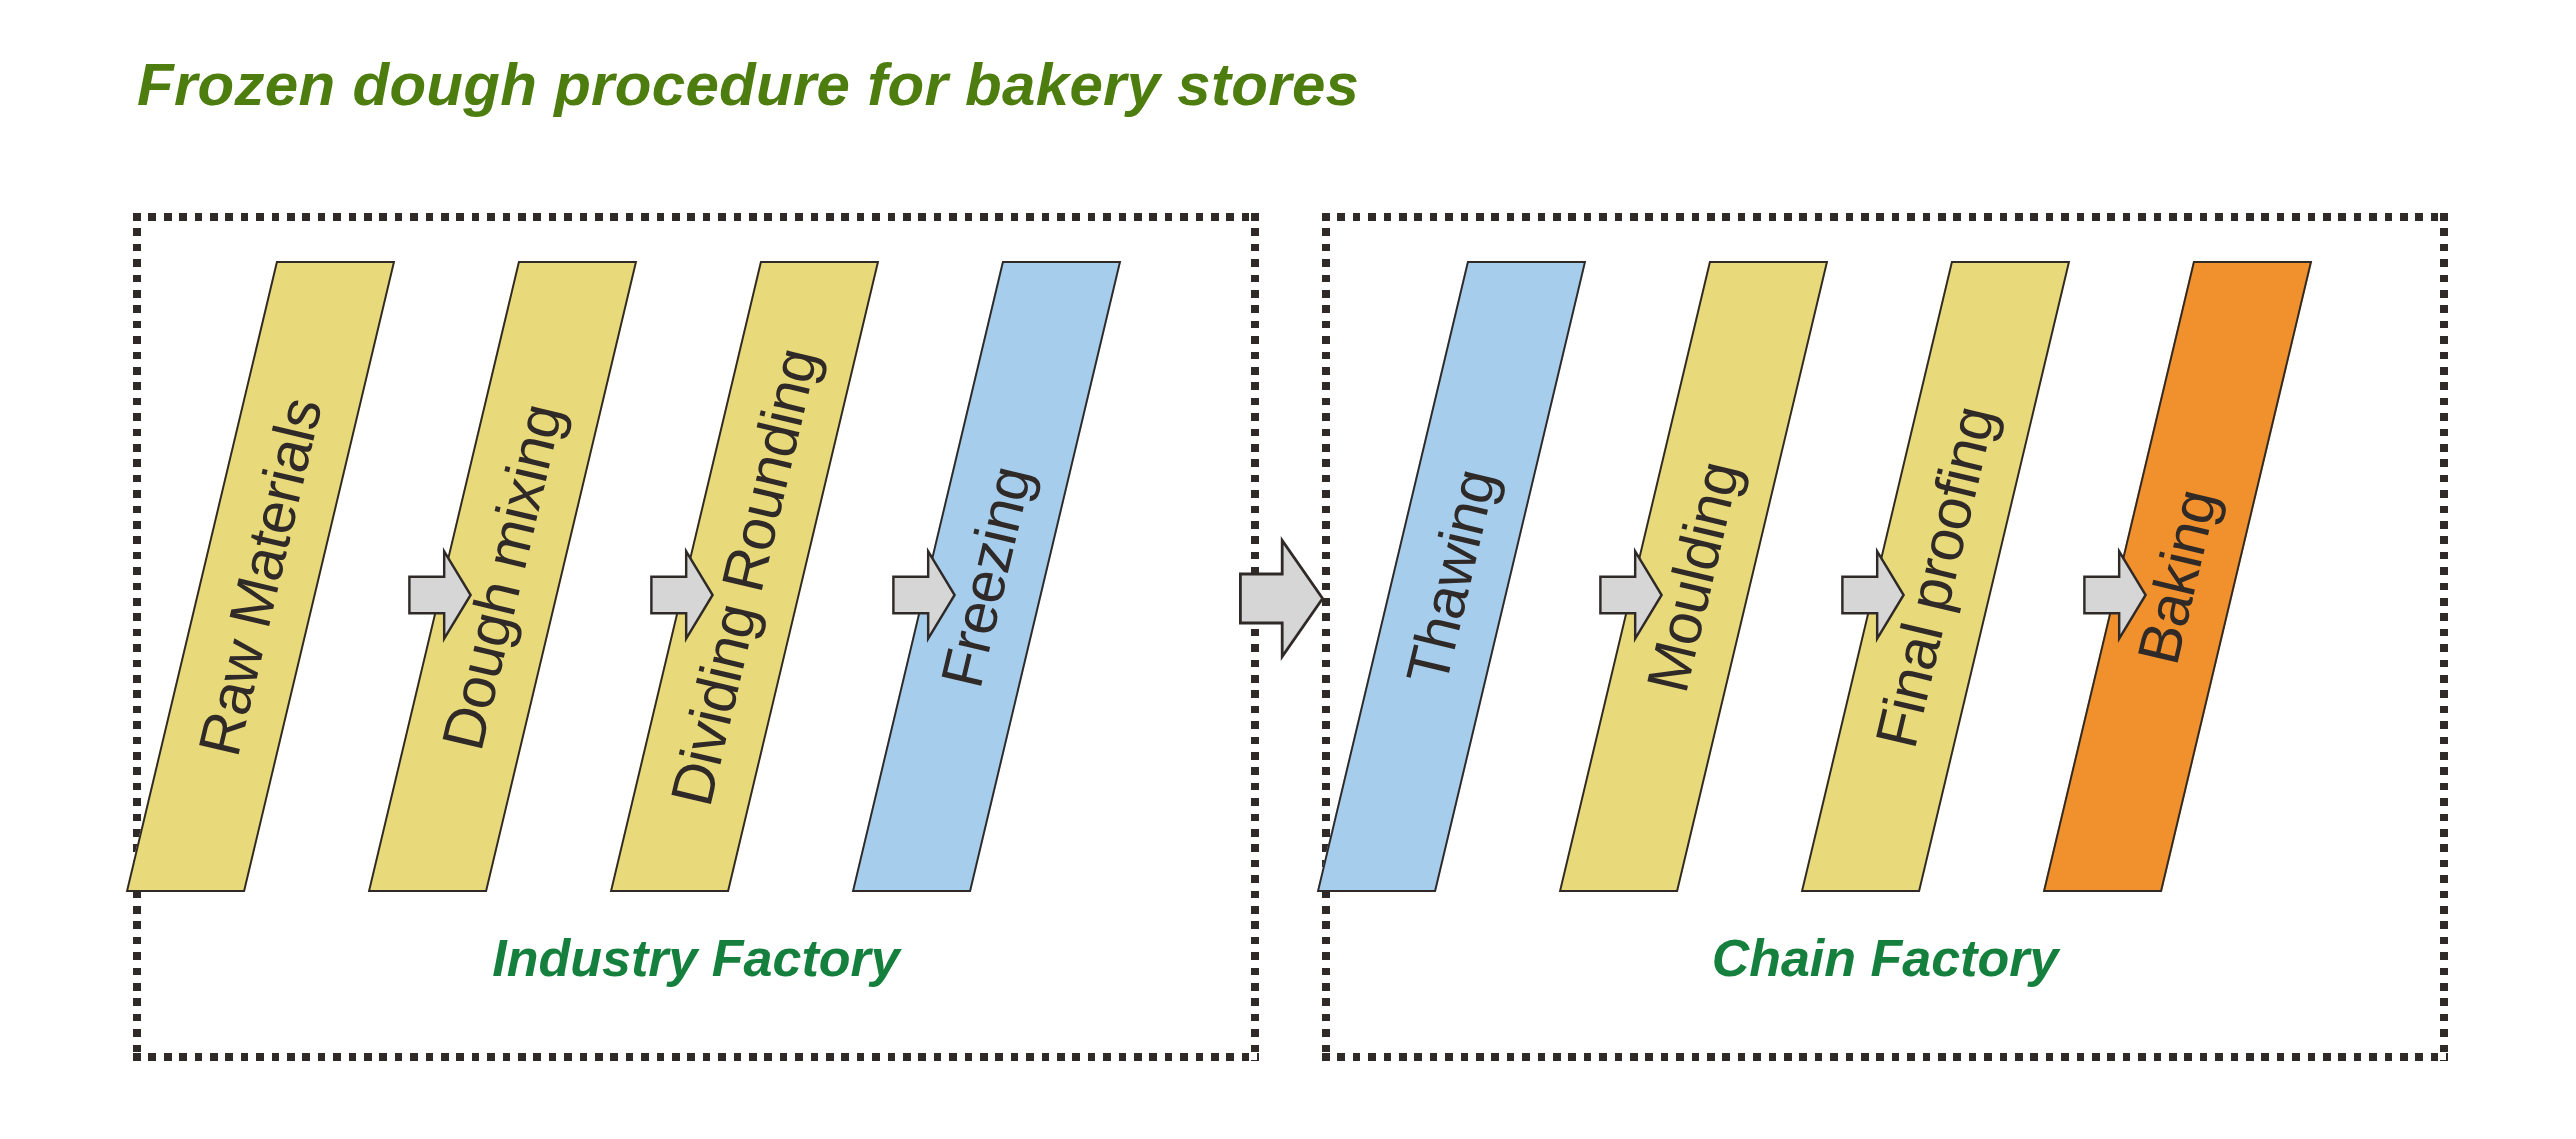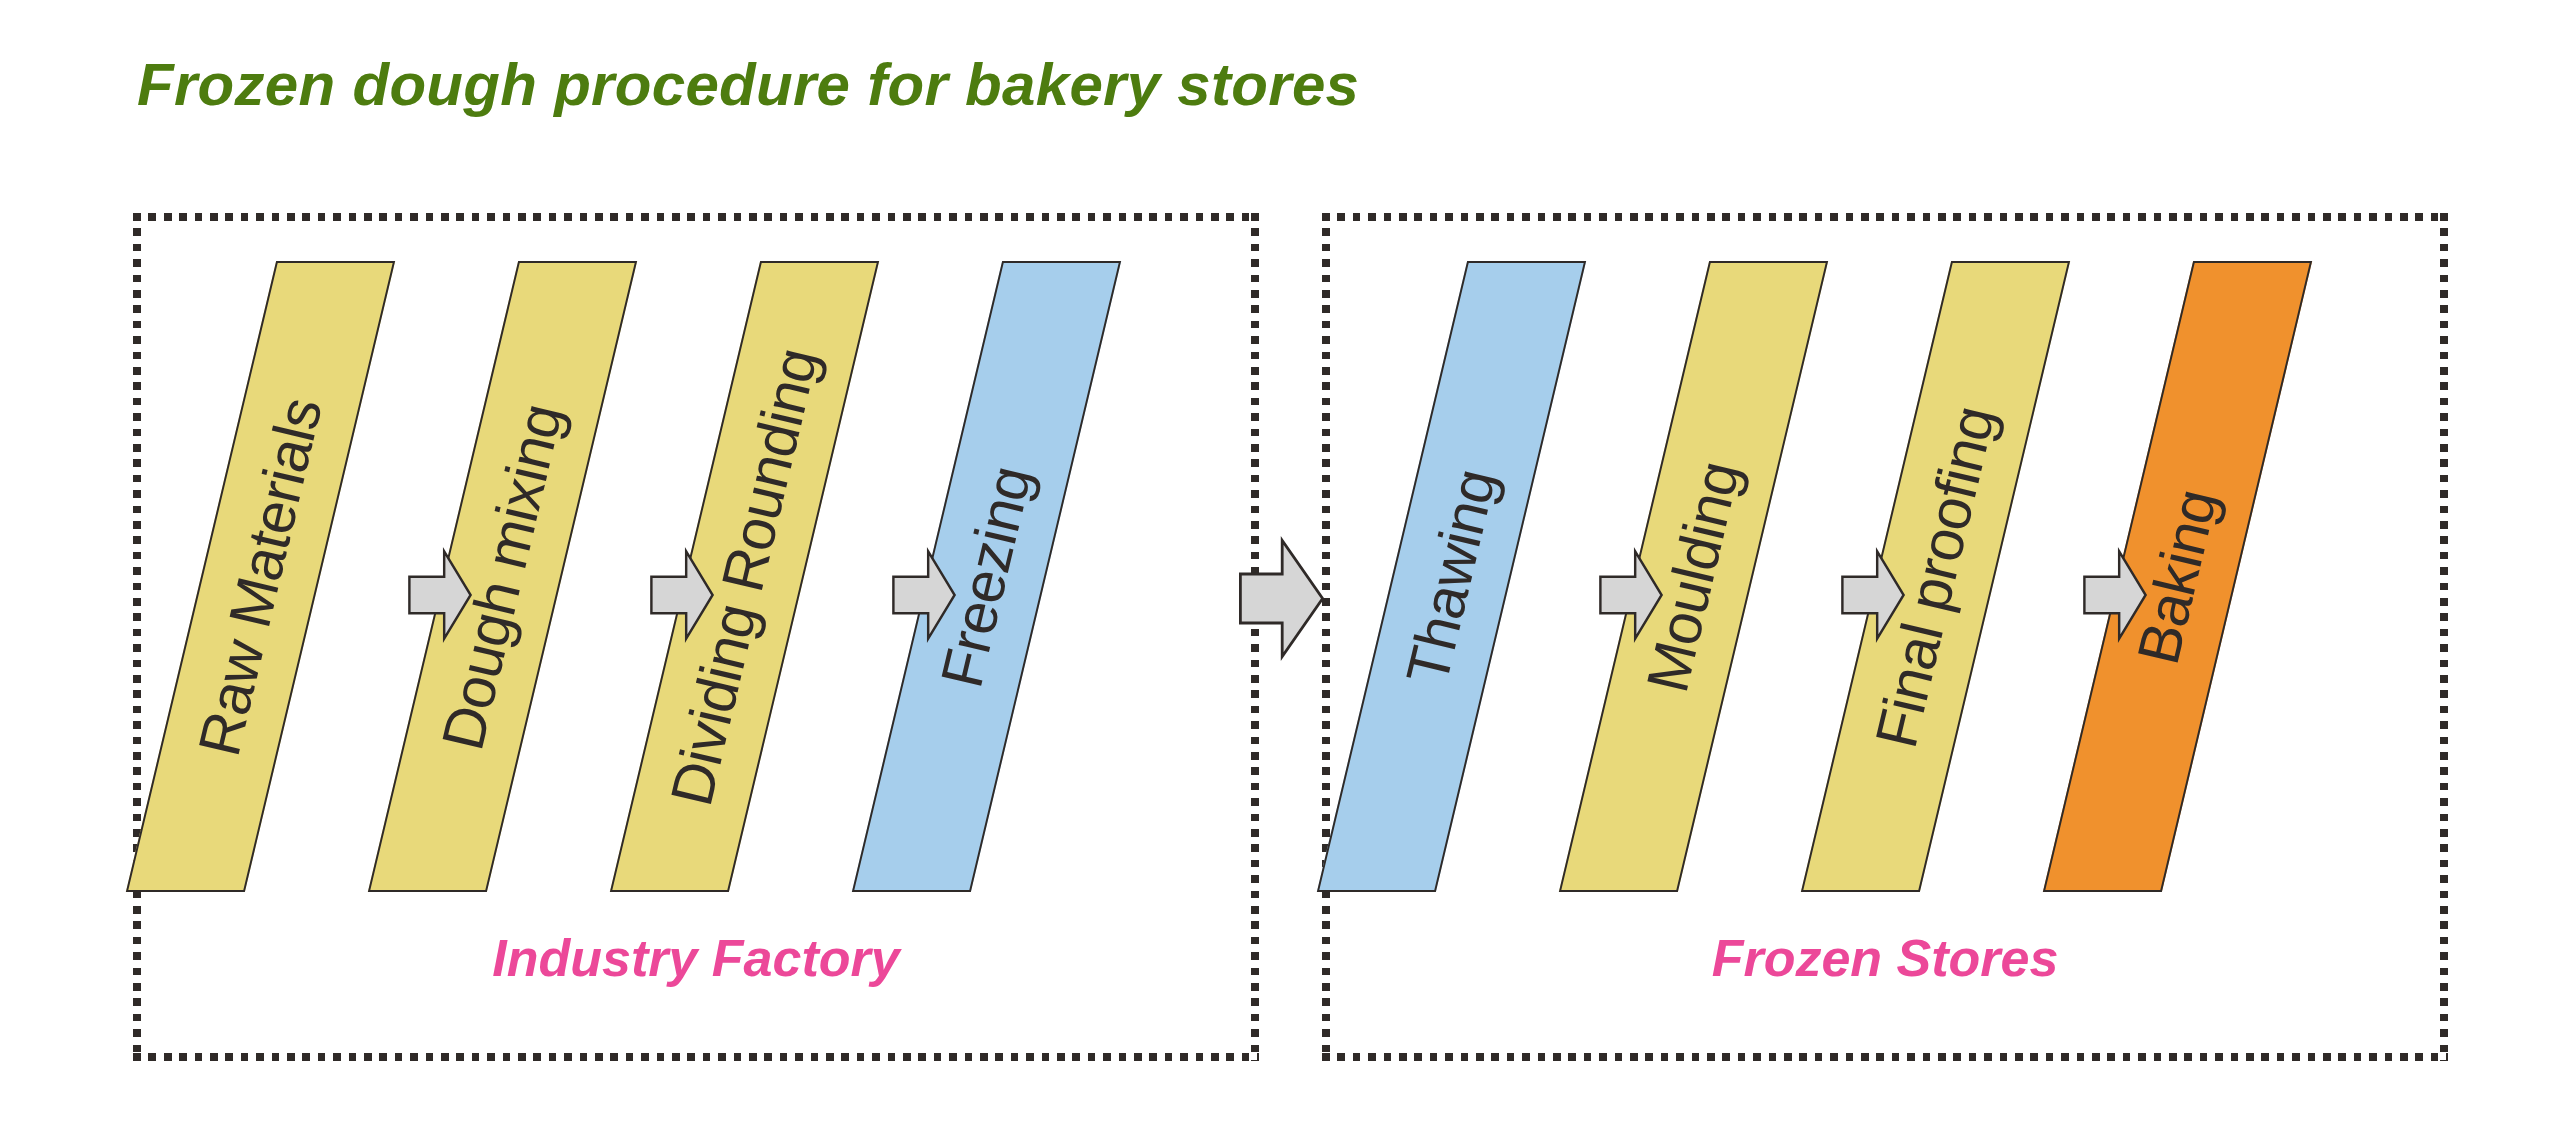--- a/index.html
+++ b/index.html
@@ -48,21 +48,21 @@
   .edge-right{right:0;}
 
   
   .panel-caption{
     position:absolute;
     width:100%;
     text-align:center;
     font-size:52px;
     font-weight:bold;
     font-style:italic;
-    color:#ec4899;
+    color:#15803d;
     white-space:nowrap;
     line-height:1;
   }
 
   
   .step{
     position:absolute;
     width:119px;
     height:631px;
     top:261px;
@@ -150,21 +150,21 @@
       <polygon points="2,50 62,50 62,2 120,85 62,168 62,120 2,120" fill="#D6D6D6" stroke="#2F2A28" stroke-width="4" stroke-linejoin="miter"></polygon>
     </svg>
   </div>
 
   <div class="panel" id="panel-right" style="left:1322px; top:213px; width:1126px; height:848px;">
     <div class="edge edge-h edge-top"></div>
     <div class="edge edge-h edge-bottom"></div>
     <div class="edge edge-v edge-left"></div>
     <div class="edge edge-v edge-right"></div>
 
-    <div class="panel-caption" style="top:719px;">Frozen Stores</div>
+    <div class="panel-caption" style="top:719px;">Chain Factory</div>
   </div>
 
   <div class="step" style="left:1392px; background:#A6CEEC;">
     <span class="step-label">Thawing</span>
   </div>
 
   <div class="step" style="left:1634px; background:#E8D97A;">
     <span class="step-label">Moulding</span>
   </div>
 

